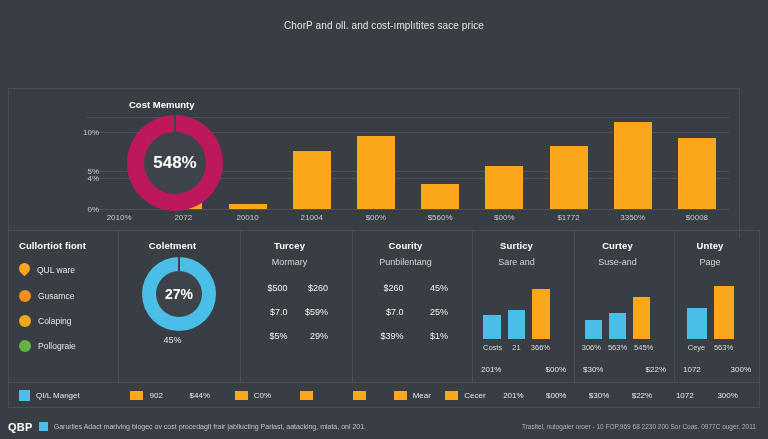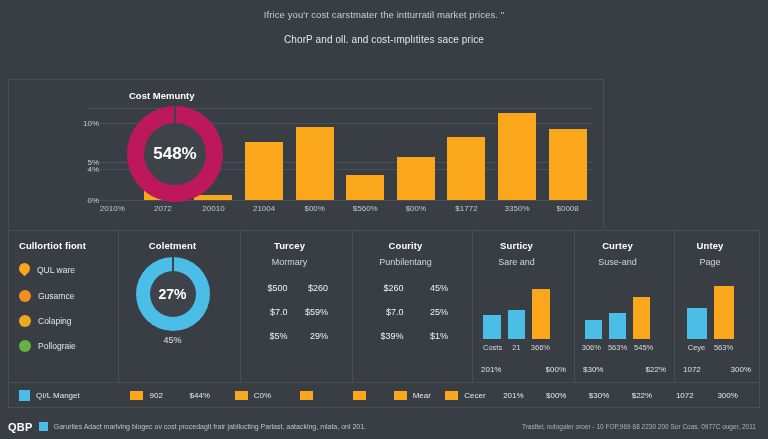--- a/index.html
+++ b/index.html
@@ -20,21 +20,21 @@
   }
   .subtitle{
     font-size:9.5px;color:#C9CDD2;margin-top:3px;letter-spacing:.1px;
   }
   .subtitle2{
     font-size:10px;color:#E3E6E9;margin-top:14px;letter-spacing:.1px;
   }
 
   
   .chart-card{
-    position:absolute;left:8px;top:79px;width:596px;height:150px;
+    position:absolute;left:8px;top:88px;width:732px;height:150px;
     border:1px solid #4A4F56;border-bottom:none;
     box-sizing:border-box;
   }
   .chart-title{
     position:absolute;left:120px;top:10px;
     font-size:9.5px;font-weight:bold;color:#FFFFFF;
   }
   .plot{
     position:absolute;left:78px;top:28px;right:10px;height:92px;
   }
@@ -114,21 +114,21 @@
     width:11px;height:14px;flex:none;position:relative;
   }
   .pin:before{
     content:"";position:absolute;left:0;top:0;width:11px;height:11px;
     border-radius:50% 50% 50% 0;transform:rotate(-45deg);
     background:#FAA71B;
   }
   .li-label{font-size:8.5px;color:#E3E6E9;}
 
   
-  .donut-wrap{margin-top:6px;display:flex;justify-content:center;}
+  .donut-wrap{margin-top:6px;display:flex;justify-content:flex-end;}
   .donut-cap{
     text-align:center;font-size:9px;color:#E0E3E6;margin-top:4px;
   }
 
   
   .vgrid{
     margin-top:16px;display:grid;grid-template-columns:1fr 1fr;
     row-gap:14px;column-gap:4px;
   }
   .vcell{font-size:9px;color:#F0F2F4;text-align:right;}
@@ -170,21 +170,20 @@
   .foot-right{
     margin-left:auto;font-size:6.5px;color:#AEB3B9;padding-right:4px;
   }
 </style>
 </head>
 <body>
 
 <div class="page">
 
   <div class="header">
-    <div class="subtitle">Ifrice you'r cost carstmater the intturratil market prices. "</div>
     <div class="subtitle2">ChorP and oll. and cost-ımplıtites sace price</div>
   </div>
 
   <div class="chart-card">
     <div class="chart-title">Cost Memunty</div>
     <div class="plot" id="gridlayer">
         <div class="gridline" style="top: 15.3333px;"></div>
         <div class="gridline" style="top: 53.6667px;"></div>
         <div class="gridline" style="top: 61.3333px;"></div>
         <div class="gridline" style="top: 92px;"></div>

